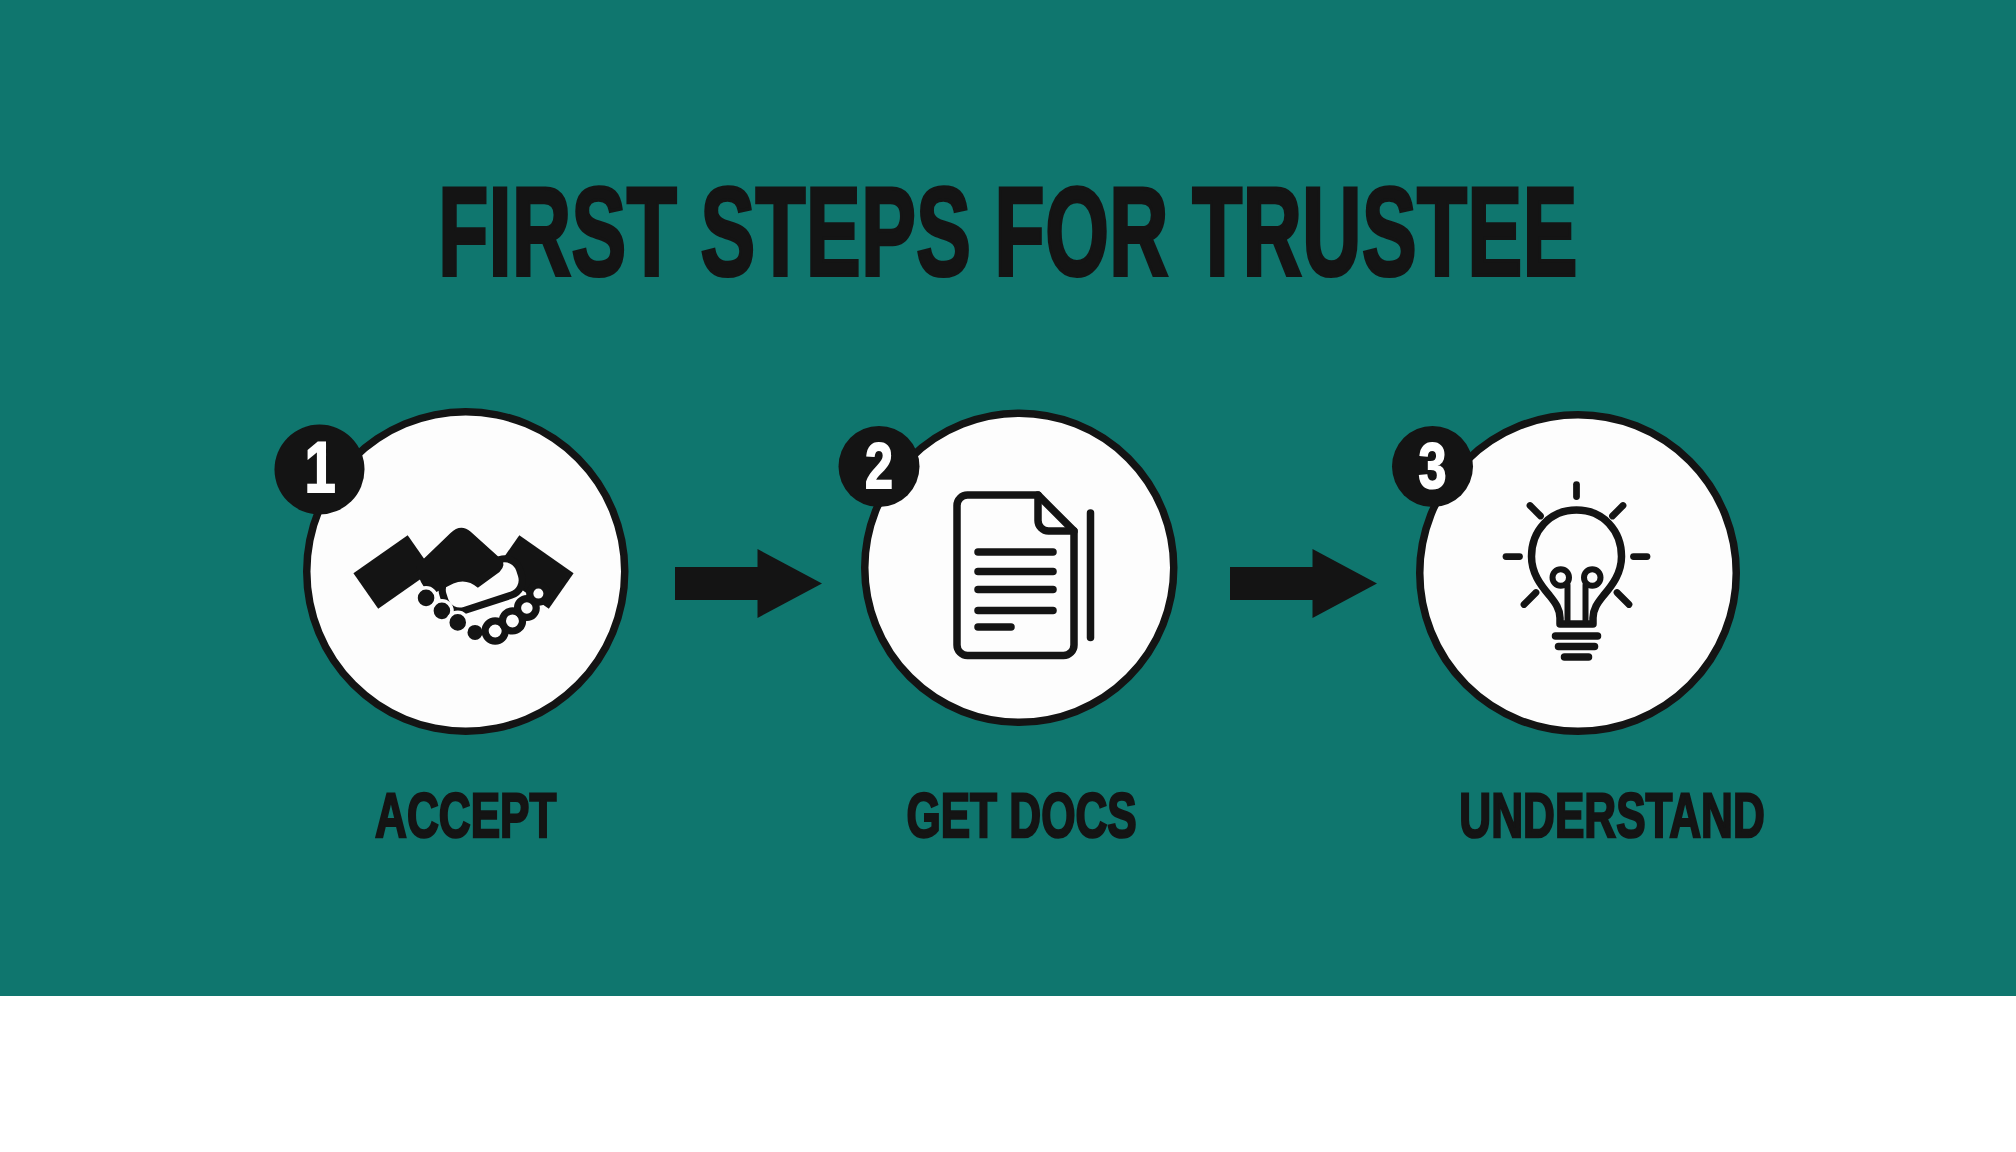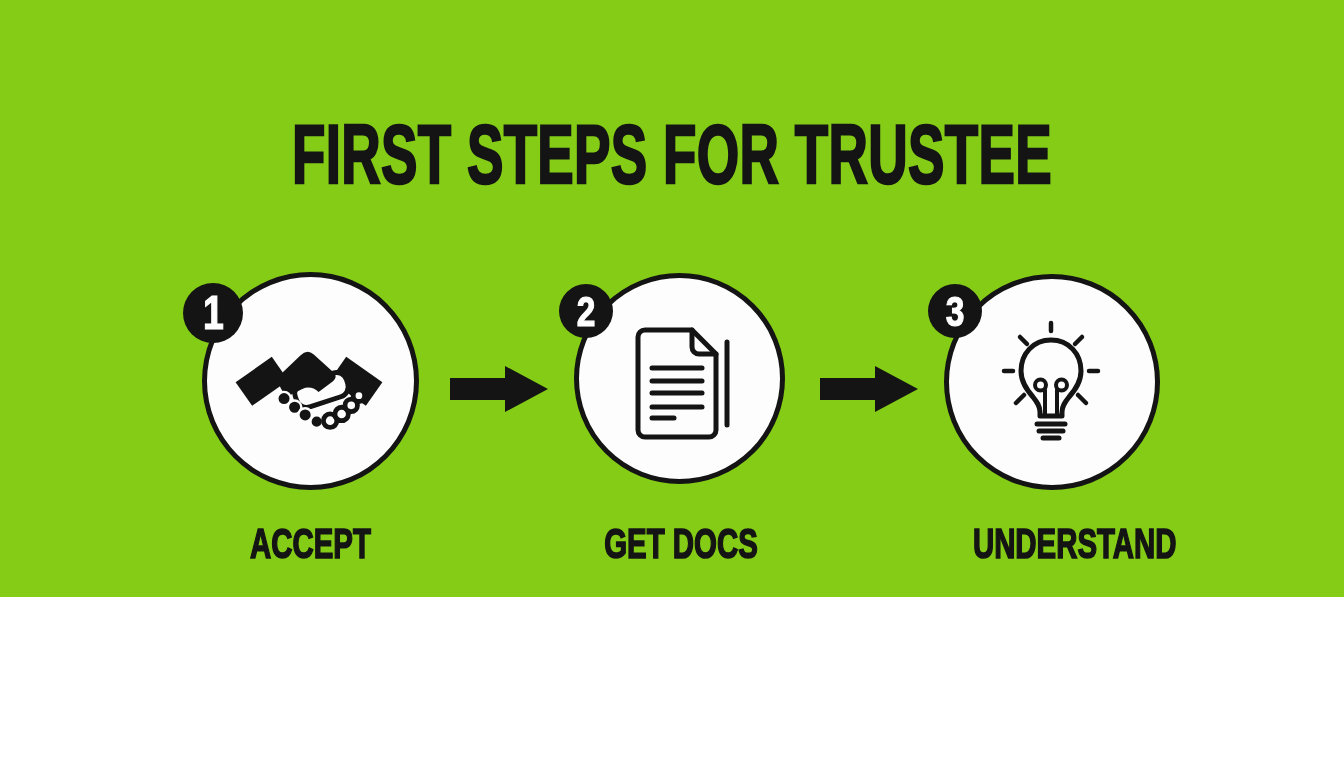--- a/index.html
+++ b/index.html
@@ -1,21 +1,21 @@
 <!DOCTYPE html>
 <html><head>
 <meta charset="utf-8">
 <style>
   * { margin:0; padding:0; box-sizing:border-box; }
   html,body { width:1344px; height:768px; overflow:hidden; }
   body { font-family:"Liberation Sans","DejaVu Sans",sans-serif; }
 
   .canvas{
-    position:relative; width:1344px; height:597px;
-    background:#84cc16; color:#141414;
+    position:relative; width:1344px; height:664px;
+    background:#0f766e; color:#141414;
   }
 
   
   .title{
     position:absolute; top:112px; left:0; width:1344px;
     text-align:center; font-size:84px; line-height:84px; font-weight:bold;
     letter-spacing:0.5px;
     transform:scaleX(0.65); transform-origin:50% 50%;
     -webkit-text-stroke:2.5px #141414;
     white-space:nowrap;

